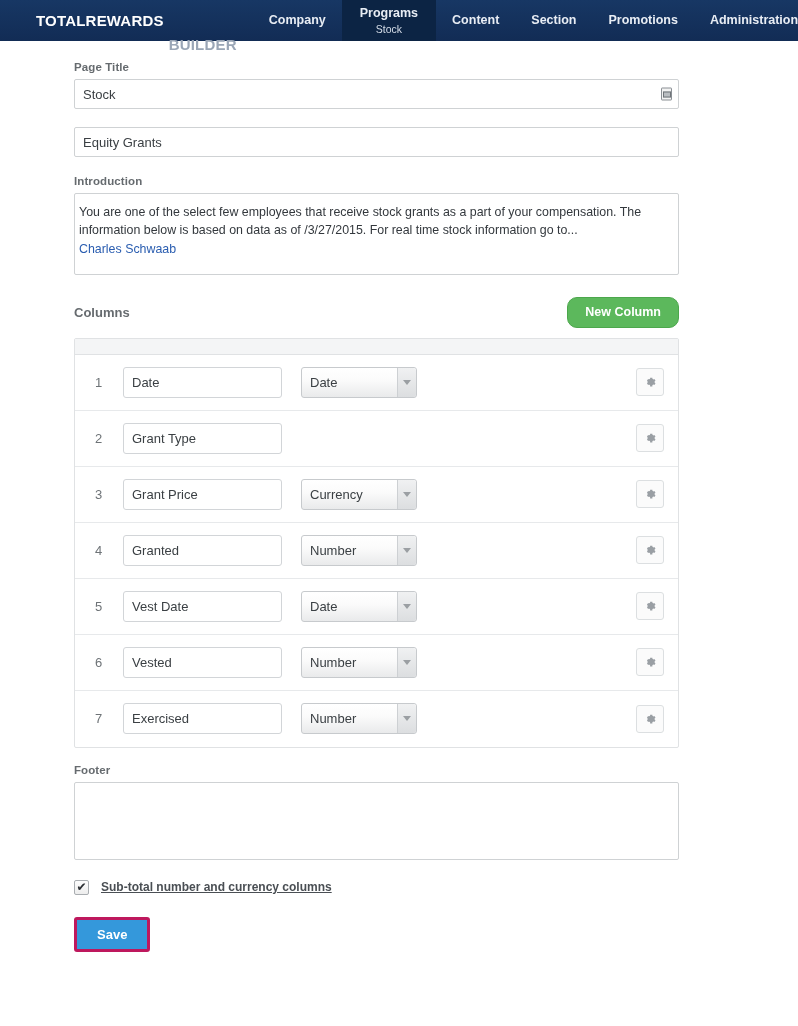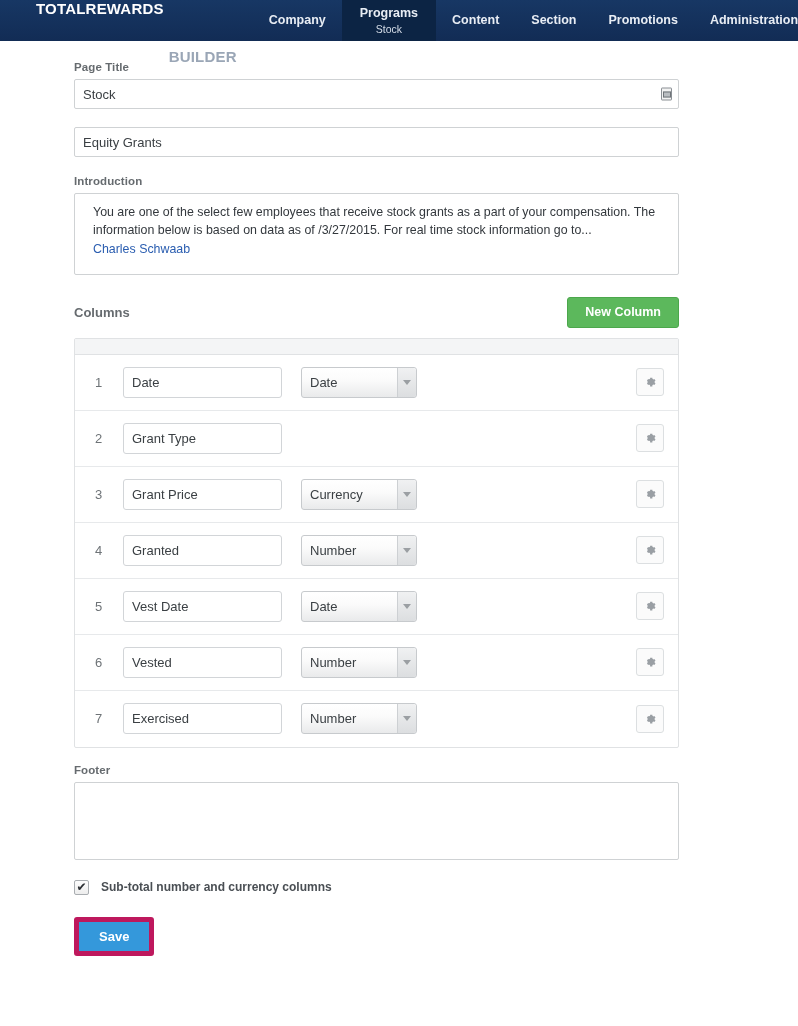--- a/index.html
+++ b/index.html
@@ -16,20 +16,21 @@
   .navbar {
     height: 41px;
     background: #14315c;
     background: linear-gradient(180deg, #173764 0%, #122c55 100%);
     display: flex;
     align-items: stretch;
     position: relative;
   }
   .brand {
     display: flex;
+    align-items: center;
     padding: 0 16px 0 36px;
     font-size: 15px;
     font-weight: bold;
     letter-spacing: 0.2px;
     white-space: nowrap;
   }
   .brand .b1 { color: #ffffff; }
   .brand .b2 { color: #9aa6b6; font-weight: bold; margin-left: 5px; margin-top: 48px; }
 
   .nav-items { display: flex; align-items: stretch; }
@@ -105,21 +106,21 @@
   }
 
   .spacer-20 { height: 18px; }
 
   .intro-box {
     width: 605px;
     height: 82px;
     border: 1px solid #cfd2d4;
     border-radius: 2px;
     background: #ffffff;
-    padding: 9px 18px;
+    padding: 9px 4px;
     font-size: 12.4px;
     line-height: 1.48;
     color: #33383d;
     overflow: hidden;
   }
   .intro-link {
     color: #2a5db0;
     cursor: pointer;
   }
 
@@ -133,21 +134,21 @@
     margin-bottom: 10px;
   }
   .columns-label {
     font-size: 13px;
     color: #666b6f;
     font-weight: bold;
   }
   .btn-green {
     background: #5cb85c;
     border: 1px solid #4ca74c;
-    border-radius: 3px;
+    border-radius: 10px;
     color: #ffffff;
     font-size: 12.5px;
     font-weight: bold;
     font-family: "Liberation Sans", sans-serif;
     padding: 8px 17px;
     cursor: pointer;
     line-height: 1;
   }
 
   
@@ -269,26 +270,27 @@
     font-size: 12px;
     color: #2b2f33;
     line-height: 1;
     margin-top: -1px;
   }
   .check-label {
     margin-left: 12px;
     font-size: 12px;
     font-weight: bold;
     color: #4a4f54;
+    text-decoration: underline;
   }
 
   .btn-blue {
     margin-top: 22px;
     background: #3498db;
-    border: 5px solid #be185d;
+    border: 3px solid #be185d;
     border-radius: 3px;
     color: #ffffff;
     font-size: 13px;
     font-weight: bold;
     font-family: "Liberation Sans", sans-serif;
     padding: 8px 20px;
     cursor: pointer;
     line-height: 1;
   }
 </style>

